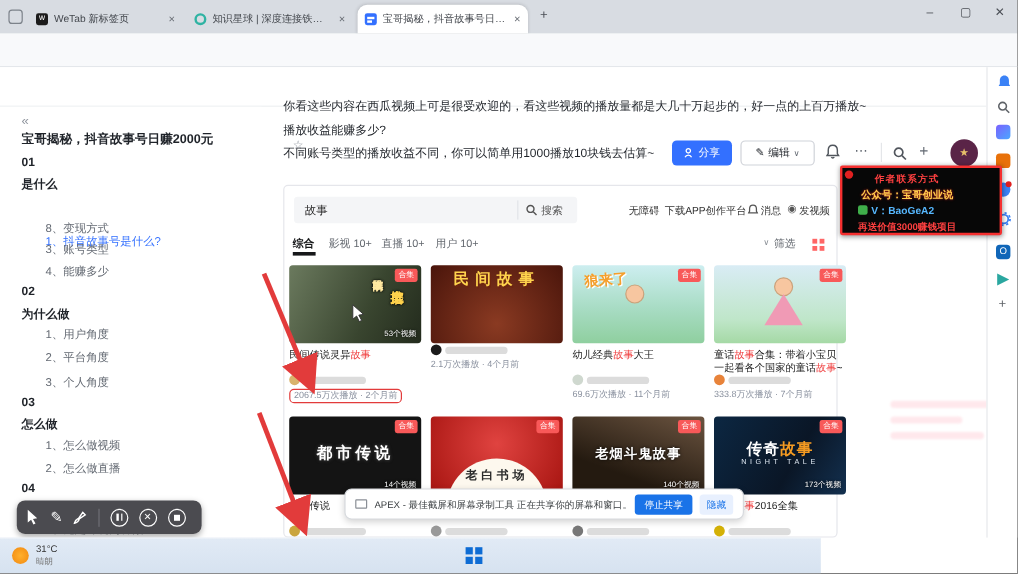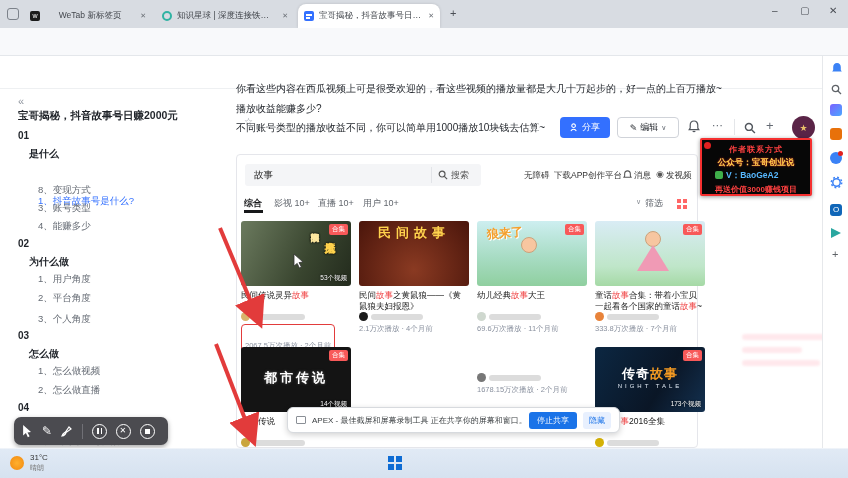--- a/index.html
+++ b/index.html
@@ -7,39 +7,39 @@
   .screen{position:relative;width:848px;height:478px;background:#fff;overflow:hidden;
           font-family:"Liberation Sans","DejaVu Sans",sans-serif;color:#1f2329;}
   .a{position:absolute;}
   .nw{white-space:nowrap;}
   .empty-hide:empty{display:none;}
 
   
   .tabbar{position:absolute;left:0;top:0;width:848px;height:28px;background:#d8dce2;}
   .tab{position:absolute;top:4px;height:24px;border-radius:8px 8px 0 0;display:flex;align-items:center;padding:0 6px;gap:5px;font-size:8.5px;color:#43474d;}
   .tab.active{background:#fff;box-shadow:0 0 3px rgba(0,0,0,.15);}
-  .tab .title{overflow:hidden;text-overflow:ellipsis;white-space:nowrap;flex:1;text-align:center;}
+  .tab .title{overflow:hidden;text-overflow:ellipsis;white-space:nowrap;flex:1;}
   .tclose{font-size:7px;color:#6b7077;}
   .winbtn{position:absolute;top:5px;font-size:10px;color:#4a4e55;}
   .addr{position:absolute;left:0;top:28px;width:848px;height:28px;background:#f8f9fb;border-bottom:1px solid #e4e7eb;}
   .navic{position:absolute;top:33px;font-size:11px;color:#5f6368;}
   .urlpill{position:absolute;left:86px;top:32px;width:442px;height:20px;border-radius:10px;background:#edf0f4;display:flex;align-items:center;padding:0 10px;gap:6px;}
   .url{font-size:8.5px;color:#3c4043;overflow:hidden;white-space:nowrap;}
   .tbic{position:absolute;top:34px;font-size:10px;color:#5f6368;}
   .recbadge{position:absolute;left:636px;top:44px;width:26px;height:9px;background:#1967d2;color:#fff;font-size:6.5px;line-height:9px;text-align:center;border-radius:2px;}
 
   
   .fheader{position:absolute;left:0;top:56px;width:822px;height:33px;background:#fff;border-bottom:1px solid #eef0f2;}
   .fbtn-share{position:absolute;left:560px;top:61px;width:50px;height:21px;background:#3370ff;border-radius:4px;color:#fff;font-size:9px;display:flex;align-items:center;justify-content:center;gap:3px;}
   .fbtn-edit{position:absolute;left:617px;top:61px;width:62px;height:21px;border:1px solid #d0d3d9;border-radius:4px;color:#1f2329;font-size:9px;display:flex;align-items:center;justify-content:center;gap:3px;background:#fff;}
   .favatar{position:absolute;left:792px;top:60px;width:23px;height:23px;border-radius:50%;background:#5a2447;display:flex;align-items:center;justify-content:center;color:#e8c06a;font-size:9px;}
 
   
   .ol-num{position:absolute;left:18px;font-size:10px;font-weight:bold;color:#1f2329;}
-  .ol-head{position:absolute;left:18px;font-size:10px;font-weight:bold;color:#1f2329;margin-left:11px;}
+  .ol-head{position:absolute;left:18px;font-size:10px;font-weight:bold;color:#1f2329;}
   .ol-item{position:absolute;left:38px;font-size:9.5px;color:#646a73;}
   .ol-item.active{color:#3370ff;}
 
   
   .para{position:absolute;left:236px;font-size:10px;color:#1f2329;white-space:nowrap;overflow:hidden;width:586px;}
 
   
   .shot{position:absolute;left:236px;top:154px;width:462px;height:294px;border:1px solid #e5e6eb;border-radius:4px;background:#fff;}
   .sp{position:absolute;font-size:8.5px;color:#333;white-space:nowrap;}
   .xtab{position:absolute;top:42px;font-size:9px;color:#62676e;white-space:nowrap;}
@@ -47,21 +47,21 @@
   .card{position:absolute;width:110px;}
   .thumb{position:relative;width:110px;height:65px;border-radius:3px;overflow:hidden;}
   .bdg{position:absolute;top:3px;right:3px;background:#f85959;color:#fff;font-size:6.5px;padding:1px 3px;border-radius:2px;}
   .cnt{position:absolute;right:4px;bottom:3px;color:#fff;font-size:6.5px;text-shadow:0 0 2px #000;}
   .ctitle{margin-top:4px;font-size:8.5px;line-height:10.5px;color:#222;height:21px;overflow:hidden;}
   .hl{color:#f04142;}
   .chrow{display:flex;align-items:center;gap:3px;margin-top:1px;}
   .cav{width:9px;height:9px;border-radius:50%;flex:0 0 auto;}
   .chip{width:52px;height:6px;border-radius:3px;background:#dcdcdc;filter:blur(.6px);}
   .views{margin-top:3px;font-size:7.5px;color:#8a919f;white-space:nowrap;}
-  .circled{display:inline-block;border:1.5px solid #e23b3b;border-radius:4px;padding:16px 3px;}
+  .circled{display:inline-block;border:1.5px solid #e23b3b;border-radius:4px;padding:0 3px;}
   .th0{background:linear-gradient(115deg,#6b7a5e,#39452f 60%,#232b1d);}
   .th0 .v1{position:absolute;right:30px;top:5px;writing-mode:vertical-rl;color:#ffe9a0;font-size:9px;font-weight:bold;text-shadow:0 0 2px #000;}
   .th0 .v2{position:absolute;right:14px;top:12px;writing-mode:vertical-rl;color:#ffd34d;font-size:11px;font-weight:bold;text-shadow:0 0 2px #000;}
   .th1{background:radial-gradient(circle at 50% 75%,#8a3a22,#4a150b);}
   .th1 .v1{position:absolute;top:3px;left:0;right:0;text-align:center;color:#ffd34d;font-size:13px;font-weight:bold;letter-spacing:5px;text-shadow:1px 1px 0 #6d2410;}
   .th2{background:linear-gradient(180deg,#cdeef0,#a8dcc4 55%,#8fcf9f);}
   .th2 .v1{position:absolute;top:4px;left:10px;color:#f59f2c;font-size:12px;font-weight:bold;transform:rotate(-4deg);text-shadow:1px 1px 0 #fff;}
   .th3{background:linear-gradient(180deg,#d9ecf5,#bfe6c9 70%,#a5d9a5);}
   .th4{background:#141414;}
   .th4 .v1{position:absolute;top:22px;left:0;right:0;text-align:center;color:#fff;font-size:13px;font-weight:bold;letter-spacing:3px;text-shadow:0 0 3px #555;}
@@ -71,35 +71,35 @@
   .th6{background:linear-gradient(200deg,#6b5440,#241a10 70%);}
   .th6 .v1{position:absolute;top:24px;left:0;right:0;text-align:center;color:#fff;font-size:11px;font-weight:bold;letter-spacing:1px;text-shadow:0 0 3px #000;}
   .th7{background:linear-gradient(120deg,#0c2742,#0a1626 60%,#13304f);}
   .th7 .v1{position:absolute;top:18px;left:0;right:0;text-align:center;font-size:13px;font-weight:bold;color:#fff;letter-spacing:1px;}
   .th7 .v1 .or{color:#f59b22;}
   .th7 .v2{position:absolute;top:36px;left:0;right:0;text-align:center;font-size:6px;color:#dfe8f2;letter-spacing:3px;}
   .head-c{position:absolute;left:44px;top:16px;width:16px;height:16px;border-radius:50%;background:#f7c6a0;border:1px solid #caa27b;}
   .dress{position:absolute;left:36px;top:28px;width:0;height:0;border-left:16px solid transparent;border-right:16px solid transparent;border-bottom:26px solid #f09ab5;}
 
   
-  .contact{position:absolute;left:700px;top:138px;width:112px;height:58px;background:#070707;border:2px solid #f53030;border-radius:2px;z-index:45;box-shadow:0 1px 4px rgba(0,0,0,.4);}
+  .contact{position:absolute;left:700px;top:138px;width:135px;height:58px;background:#070707;border:2px solid #f53030;border-radius:2px;z-index:45;box-shadow:0 1px 4px rgba(0,0,0,.4);}
   .sharebar{position:absolute;left:287px;top:407px;width:333px;height:26px;background:#fff;border:1px solid #d7dade;border-radius:6px;z-index:55;box-shadow:0 2px 6px rgba(0,0,0,.18);display:flex;align-items:center;padding:0 8px;gap:6px;}
   .stopbtn{background:#1a73e8;color:#fff;font-size:8px;border-radius:3px;padding:3px 8px;white-space:nowrap;}
   .hidebtn{color:#1a73e8;font-size:8px;background:#e8f0fe;border-radius:3px;padding:3px 6px;white-space:nowrap;}
   .anno{position:absolute;left:14px;top:417px;width:154px;height:28px;background:#4b4b50;border-radius:7px;z-index:56;box-shadow:0 2px 5px rgba(0,0,0,.35);display:flex;align-items:center;padding:0 8px;gap:9px;}
   .ring{width:15px;height:15px;border:1.5px solid #fff;border-radius:50%;position:relative;flex:0 0 auto;}
   .watermark{position:absolute;left:742px;top:334px;width:100px;z-index:20;opacity:.5;}
   .wline{height:6px;border-radius:3px;background:#ffd2da;filter:blur(1px);margin-bottom:7px;}
 
   
   .sidebar{position:absolute;left:822px;top:56px;width:26px;height:392px;background:#fff;border-left:1px solid #e6e8eb;z-index:30;}
   .sic{position:absolute;left:7px;width:12px;height:12px;border-radius:3px;}
 
   
-  .taskbar{position:absolute;left:0;top:448px;width:848px;height:30px;background:linear-gradient(#e1eaf5,#d6e2f0);z-index:60;border-top:1px solid rgba(255,255,255,.6);}
+  .taskbar{position:absolute;left:0;top:448px;width:684px;height:30px;background:linear-gradient(#e1eaf5,#d6e2f0);z-index:60;border-top:1px solid rgba(255,255,255,.6);}
 </style>
 </head>
 <body>
 
 <div class="screen">
 
   <div class="tabbar">
     <div class="a" style="left:7px;top:8px;width:12px;height:12px;border:1.5px solid #7c828a;border-radius:3px;"></div>
     <div class="tab" style="left:24px;width:128px;">
       <span style="width:10px;height:10px;background:#1b1b1b;border-radius:2px;color:#fff;font-size:7px;line-height:10px;text-align:center;flex:0 0 auto;">w</span>
@@ -264,21 +264,20 @@
           <span class="cav" style="background:#d9b36c;"></span>
           <span class="chip"></span>
         </div>
       <div class="views"><span class="circled">2067.5万次播放 · 2个月前</span></div>
     </div>
     <div class="card" style="left:122px;top:66px;">
       <div class="thumb th1">
         <span class="v1">民间故事</span>
 
       </div>
-      <div class="ctitle"><span>民间</span><span class="hl">故事</span><span>之黄鼠狼——《黄鼠狼夫妇报恩》</span></div>
       <div class="chrow">
           <span class="cav" style="background:#1b1b1b;"></span>
           <span class="chip"></span>
         </div>
       <div class="views">2.1万次播放 · 4个月前</div>
     </div>
     <div class="card" style="left:240px;top:66px;">
       <div class="thumb th2">
         <span class="v1">狼来了</span>
         <span class="head-c"></span>
@@ -313,21 +312,41 @@
         <span class="bdg empty-hide">合集</span>
         <span class="cnt empty-hide">14个视频</span>
       </div>
       <div class="ctitle"><span>都市传说</span></div>
       <div class="chrow">
           <span class="cav" style="background:#caa53d;"></span>
           <span class="chip"></span>
         </div>
       <div class="views"><span class="circled">1329.9万次播放 · 2个月前</span></div>
     </div>
+    <div class="card" style="left:122px;top:192px;">
+      <div class="thumb th5">
+        <span class="fan">
+            <span>老白书场</span>
+          </span>
+        <span class="bdg empty-hide">合集</span>
+
+      </div>
+      <div class="ctitle"><span></span></div>
+      <div class="chrow">
+          <span class="cav" style="background:#999;"></span>
+          <span class="chip"></span>
+        </div>
+      <div class="views">1233.9万次播放 · 6个月前</div>
+    </div>
     <div class="card" style="left:240px;top:192px;">
+      <div class="thumb th6">
+        <span class="v1">老烟斗鬼故事</span>
+        <span class="bdg empty-hide">合集</span>
+        <span class="cnt empty-hide">140个视频</span>
+      </div>
       <div class="ctitle"><span></span></div>
       <div class="chrow">
           <span class="cav" style="background:#777;"></span>
           <span class="chip"></span>
         </div>
       <div class="views">1678.15万次播放 · 2个月前</div>
     </div>
     <div class="card" style="left:358px;top:192px;">
       <div class="thumb th7">
         <span class="v1"><span>传奇</span><span class="or">故事</span></span>

